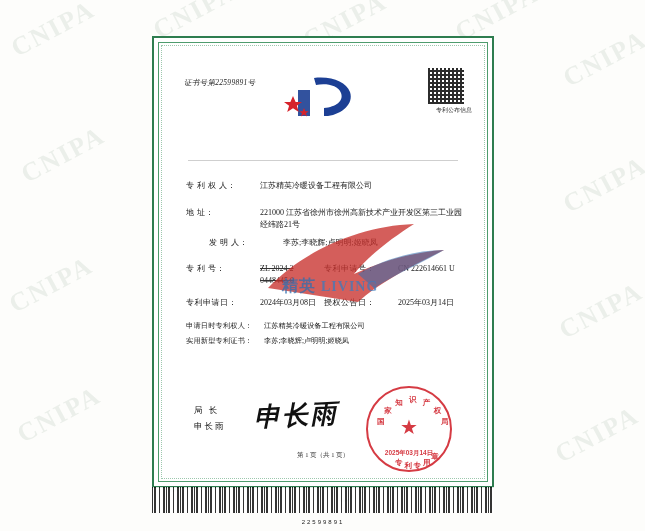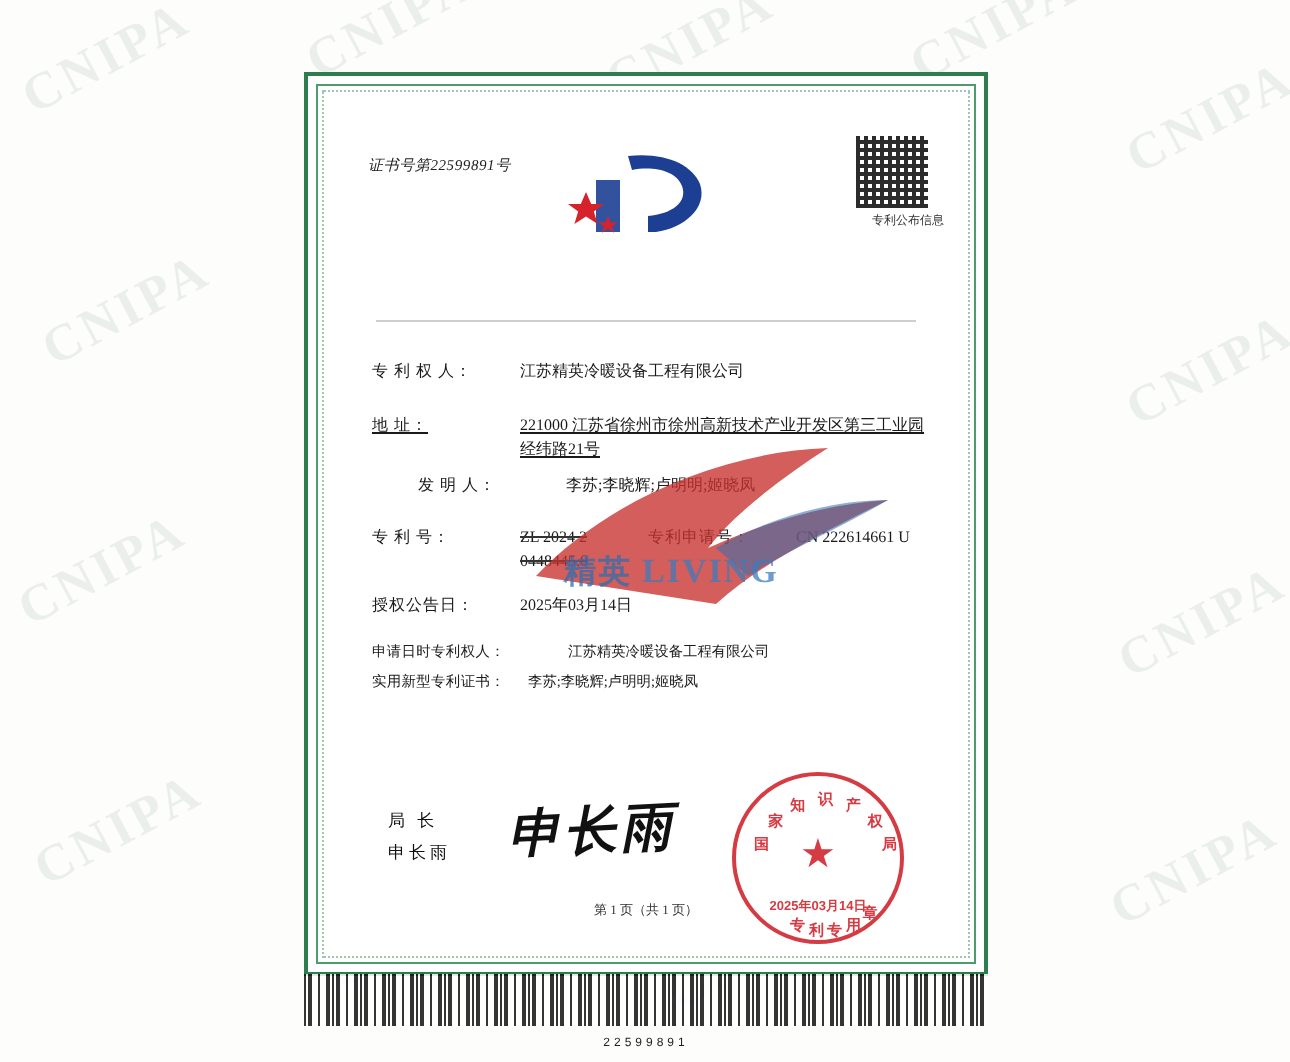--- a/index.html
+++ b/index.html
@@ -190,21 +190,21 @@
     pointer-events:none;
   }
   .brand-text{
     position:absolute;left:20px;top:54px;
     font-family:"Liberation Serif","DejaVu Serif",serif;
     font-size:16px;font-weight:700;
     color:#2f6fb0;opacity:.75;
     letter-spacing:1px;
   }
   .brand-text .en{
-    font-size:17px;color:#3d7bbd;letter-spacing:1px;
+    font-size:14px;color:#3d7bbd;letter-spacing:1px;
   }
 
   
   .barcode{
     position:absolute;left:152px;bottom:18px;
     width:342px;height:26px;
     background:repeating-linear-gradient(90deg,
       #111 0 1px, #fff 1px 2px, #111 2px 4px, #fff 4px 7px,
       #111 7px 8px, #fff 8px 11px, #111 11px 13px, #fff 13px 14px);
     opacity:.85;
@@ -253,21 +253,21 @@
       <div class="rule"></div>
 
       <div class="fields">
 
 
         <div class="row" style="margin-top:10px;">
           <div class="lbl">专 利 权 人：</div>
           <div class="val">江苏精英冷暖设备工程有限公司</div>
         </div>
 
-        <div class="row addr" style="margin-top:15px;text-decoration:underline;">
+        <div class="row addr" style="margin-top:15px;">
           <div class="lbl">地        址：</div>
           <div class="val">221000 江苏省徐州市徐州高新技术产业开发区第三工业园经纬路21号</div>
         </div>
 
         <div class="row" style="margin-top:4px;margin-left:23px;">
           <div class="lbl">发  明  人：</div>
           <div class="val">李苏;李晓辉;卢明明;姬晓凤</div>
         </div>
 
         <div class="row two" style="margin-top:14px;">
@@ -276,26 +276,30 @@
             <div class="val strike">ZL 2024 2 0448445.0</div>
           </div>
           <div class="half">
             <div class="lbl">专利申请号：</div>
             <div class="val">CN 222614661 U</div>
           </div>
         </div>
 
         <div class="row two" style="margin-top:10px;">
           <div class="half">
+            <div class="lbl">专利申请日：</div>
+            <div class="val">2024年03月08日</div>
+          </div>
+          <div class="half">
             <div class="lbl">授权公告日：</div>
             <div class="val">2025年03月14日</div>
           </div>
         </div>
 
-        <div class="smallrow" style="margin-top:12px;gap:20px;">
+        <div class="smallrow" style="margin-top:12px;">
           <div class="lbl2">申请日时专利权人：</div>
           <div>江苏精英冷暖设备工程有限公司</div>
         </div>
         <div class="smallrow">
           <div class="lbl2">实用新型专利证书：</div>
           <div>李苏;李晓辉;卢明明;姬晓凤</div>
         </div>
       </div>
 
 

